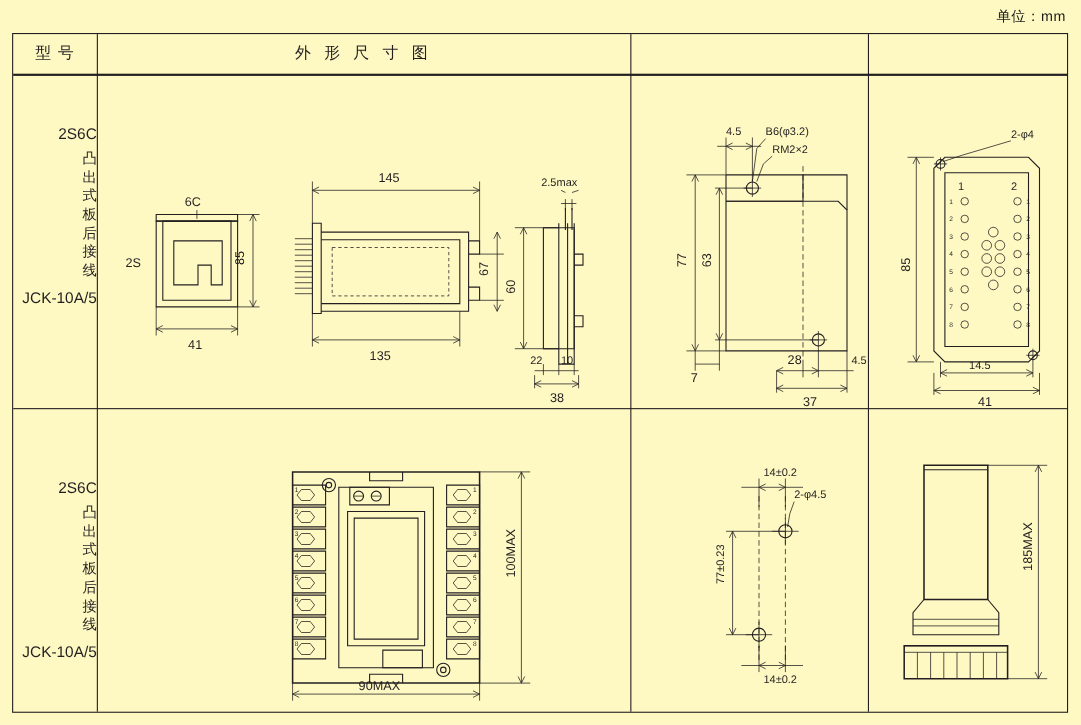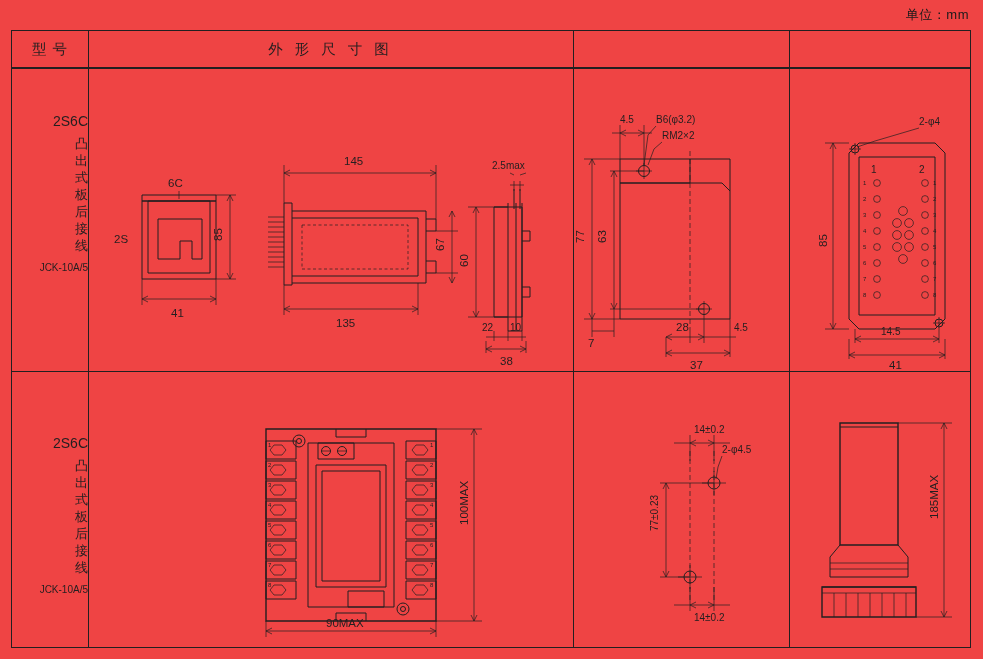--- a/index.html
+++ b/index.html
@@ -9,21 +9,21 @@
   }
   body {
     font-family: "Liberation Sans", sans-serif;
     color: #1a1a1a;
   }
   #page {
     position: relative;
     width: 983px;
     height: 659px;
     overflow: hidden;
-    background: #ef4444;
+    background: #fef9c3;
   }
   .unit-label {
     position: absolute;
     right: 14px;
     top: 6px;
     font-size: 13px;
     letter-spacing: 0.5px;
   }
   
   .tbl {
@@ -75,21 +75,21 @@
   }
   .rowlabel .model {
     font-size: 14px;
     margin-bottom: 6px;
   }
   .rowlabel .vtext {
     font-size: 13px;
     line-height: 17px;
   }
   .rowlabel .code {
-    font-size: 10px;
+    font-size: 14px;
     margin-top: 8px;
     letter-spacing: 0px;
   }
 
   
   .canvas {
     position: absolute;
     overflow: visible;
   }
   svg { display: block; overflow: visible; }
@@ -217,21 +217,21 @@
         <text class="t sm" x="386" y="240">22</text>
         <text class="t sm" x="414" y="240">10</text>
 
         <path class="thin" d="M390,250 L390,262 M430,250 L430,262"></path>
         <path class="thin" d="M390,258 L430,258"></path>
         <path class="thin" d="M396,255 L390,258 L396,261 M424,255 L430,258 L424,261"></path>
         <text class="t" x="404" y="274">38</text>
       </svg>
     </div>
 
-    <div class="canvas" style="left:558px; top:60px; width:208px; height:280px;">
+    <div class="canvas" style="left:598px; top:60px; width:208px; height:280px;">
       <svg width="208" height="280" viewBox="0 0 208 280">
 
         <path class="s" d="M50,68 L50,228 L160,228 L160,100 L152,92 L50,92"></path>
         <path class="s" d="M50,68 L120,68 L120,92"></path>
         <path class="s" d="M120,68 L160,68 L160,100"></path>
 
         <path class="s" d="M50,92 L120,92"></path>
 
         <path class="dash" d="M120,60 L120,236"></path>
 

